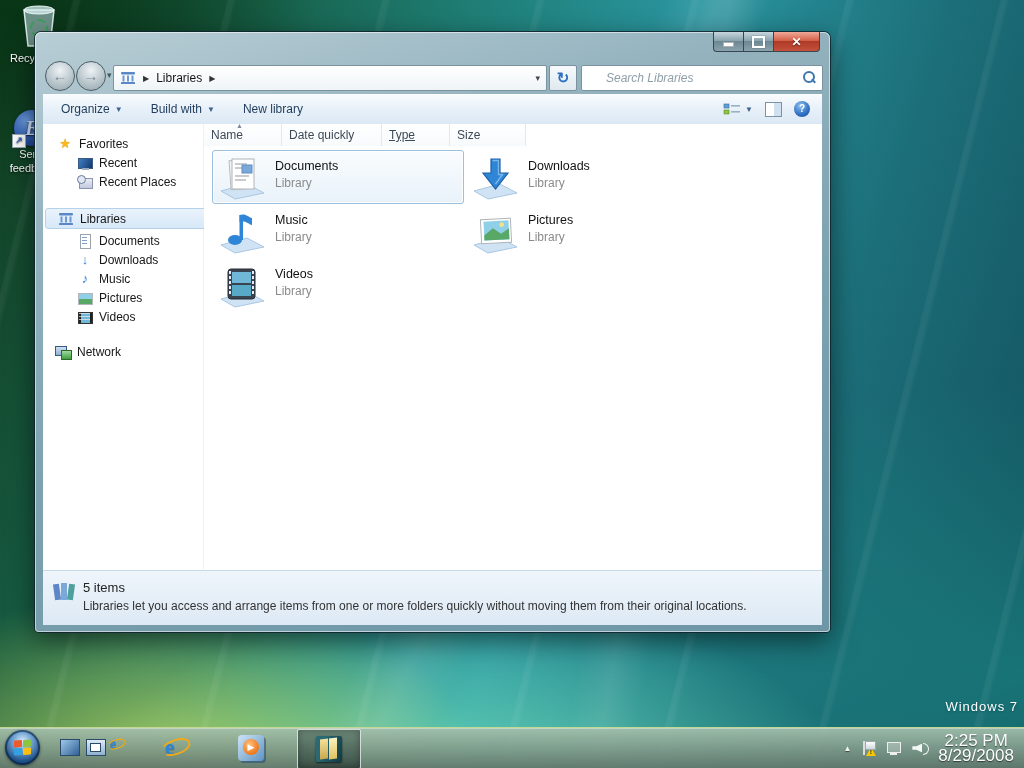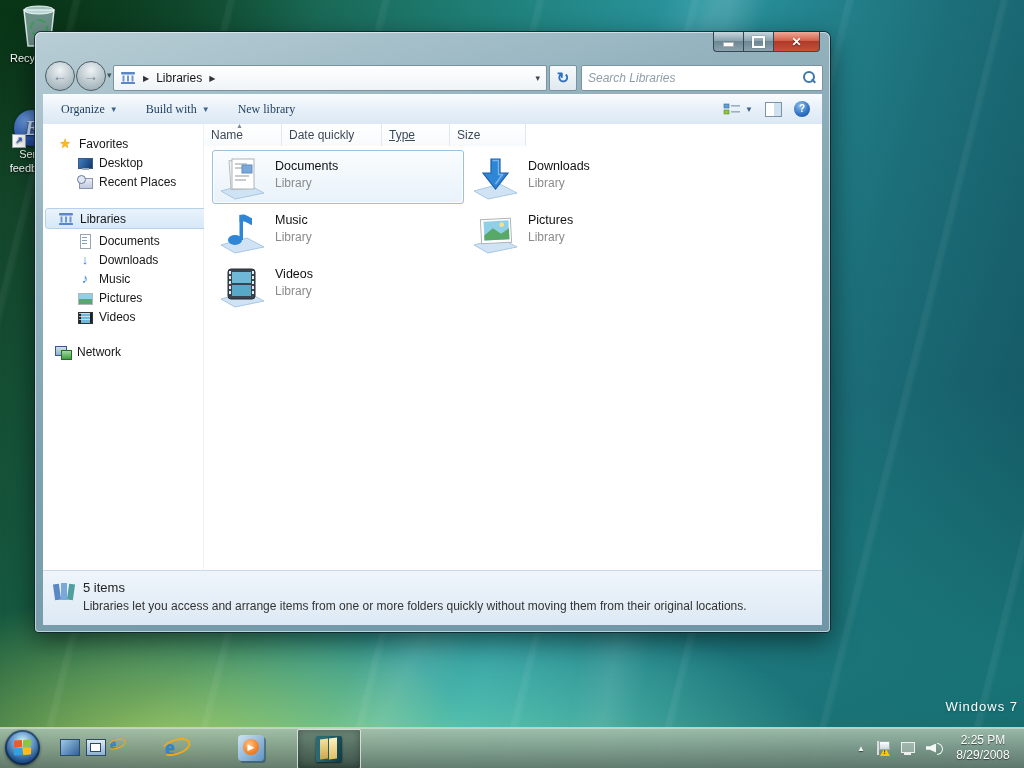--- a/index.html
+++ b/index.html
@@ -56,30 +56,30 @@
   .navchev{position:absolute;left:72px;top:12px;font-size:9px;color:#43545c;}
   .addr{position:absolute;left:78px;top:7px;width:432px;height:24px;background:linear-gradient(#ffffff,#eef4f7);
     border:1px solid #7b929f;border-radius:2px;display:flex;align-items:center;font-size:12px;color:#161616;}
   .addr .crumb-sep{font-size:8px;color:#333;margin:0 7px;}
   .addr .ddz{margin-left:auto;margin-right:6px;font-size:9px;color:#445;}
   .refreshbtn{position:absolute;left:514px;top:7px;width:26px;height:24px;border:1px solid #7b929f;border-radius:2px;
     background:linear-gradient(#f7fafc,#dfe9ef);text-align:center;line-height:23px;font-size:15px;color:#2e6fc2;font-weight:bold;}
   .searchbox{position:absolute;left:546px;top:7px;width:240px;height:24px;border:1px solid #7b929f;border-radius:2px;
     background:#fff;display:flex;align-items:center;}
   .searchbox input{flex:1;border:none;outline:none;background:transparent;font:italic 12px "Liberation Sans",sans-serif;
-    color:#ef4444;padding:0 6px;}
+    color:#ef4444;padding:0 6px;margin-left:18px;}
   .searchbox input::placeholder{color:#8e9ea8;font-style:italic;}
   .mag{position:relative;width:16px;height:16px;margin-right:5px;}
   .mag::before{content:"";position:absolute;left:2px;top:1px;width:8px;height:8px;border:2px solid #3e76ad;border-radius:50%;}
   .mag::after{content:"";position:absolute;left:10px;top:10px;width:5px;height:2px;background:#3e76ad;transform:rotate(45deg);}
   
   .toolbar{position:absolute;left:8px;top:62px;width:779px;height:30px;
     background:linear-gradient(#fafcfe,#e9f1f9 45%,#dbe8f4);border-bottom:1px solid #c5d3e2;
     display:flex;align-items:center;font-size:12px;color:#1e3c5c;}
-  .tbitem{display:flex;align-items:center;gap:5px;padding:0 10px;margin-left:8px;height:22px;border-radius:2px;font-family:Liberation Serif, serif;}
+  .tbitem{display:flex;align-items:center;gap:5px;padding:0 10px;margin-left:8px;height:22px;border-radius:2px;}
   .tbitem .dd{font-size:8px;color:#3f648c;}
   .tbright{margin-left:auto;display:flex;align-items:center;gap:12px;padding-right:12px;}
   .viewsbtn{display:flex;align-items:center;gap:4px;}
   .viewsbtn .dd{font-size:8px;color:#3f648c;}
   .previcon{width:15px;height:13px;border:1px solid #7a93a8;background:linear-gradient(90deg,#fff 55%,#cfe0ef 55%);}
   .helpicon{width:16px;height:16px;border-radius:50%;color:#fff;font:bold 10px "Liberation Sans",sans-serif;
     line-height:16px;text-align:center;background:radial-gradient(circle at 40% 30%, #8fc3ef,#2f6fc2 60%,#1a4f98);}
   
   .mainarea{position:absolute;left:8px;top:92px;width:779px;height:446px;background:#fff;}
   .sidebar{position:absolute;left:0;top:0;width:160px;height:446px;background:#fff;border-right:1px solid #eef2f6;font-size:12px;color:#161616;}
@@ -158,21 +158,21 @@
   .tic{position:relative;width:17px;height:17px;}
   .t-flag::before{content:"";position:absolute;left:3px;top:1px;width:2px;height:14px;background:#ddd;}
   .t-flag::after{content:"";position:absolute;left:5px;top:1px;width:9px;height:7px;background:linear-gradient(#fdfdfd,#cfd8df);border:1px solid #9aa;}
   .t-warn{position:absolute;left:6px;top:7px;width:0;height:0;border-left:5px solid transparent;border-right:5px solid transparent;border-bottom:9px solid #f7c800;}
   .t-warn::after{content:"!";position:absolute;left:-1.5px;top:1px;font:bold 7px "Liberation Sans",sans-serif;color:#333;}
   .t-net::before{content:"";position:absolute;left:1px;top:2px;width:12px;height:9px;border:1px solid #eee;background:rgba(255,255,255,0.25);}
   .t-net::after{content:"";position:absolute;left:4px;top:13px;width:7px;height:2px;background:#eee;}
   .t-vol::before{content:"";position:absolute;left:0;top:4px;width:10px;height:9px;background:#f4f8f4;
     clip-path:polygon(0 30%,40% 30%,100% 0,100% 100%,40% 70%,0 70%);}
   .t-vol::after{content:"";position:absolute;left:11px;top:3px;width:5px;height:10px;border:1.5px solid #f4f8f4;border-left:none;border-radius:0 7px 7px 0;}
-  .clock{text-align:center;font-size:12px;line-height:15px;color:#fff;text-shadow:0 1px 1px rgba(0,0,0,0.55);min-width:62px;}
+  .clock{text-align:center;font-size:17px;line-height:15px;color:#fff;text-shadow:0 1px 1px rgba(0,0,0,0.55);min-width:62px;}
 </style>
 </head>
 <body>
 
 <div class="stage">
   <div class="streaks"></div>
 
   <div class="dicon recycle">
     <svg class="binsvg" width="42" height="48" viewBox="0 0 42 48">
       <path d="M6 8 L36 8 L32 44 L10 44 Z" fill="rgba(190,220,225,0.55)" stroke="rgba(235,250,250,0.9)" stroke-width="1.5"></path>
@@ -260,21 +260,21 @@
 
     <div class="mainarea">
 
       <div class="sidebar">
         <div class="srow" style="top:10px;padding-left:14px;">
           <span class="sic ic-star">★</span>
           <span>Favorites</span>
         </div>
         <div class="srow" style="top:29px;padding-left:34px;">
           <span class="sic ic-desktop"></span>
-          <span>Desktop</span>
+          <span>Recent</span>
         </div>
         <div class="srow" style="top:48px;padding-left:34px;">
           <span class="sic ic-recent"></span>
           <span>Recent Places</span>
         </div>
 
         <div class="srow s-sel" style="top:84px;padding-left:12px;">
           <svg class="sic libsvg" width="16" height="16" viewBox="0 0 16 14" style="margin-right:6px;">
             <rect x="1" y="1" width="14" height="2.5" rx="1" fill="#5b87c7"></rect>
             <rect x="2.5" y="4.5" width="2" height="6" fill="#6f98d2"></rect>

